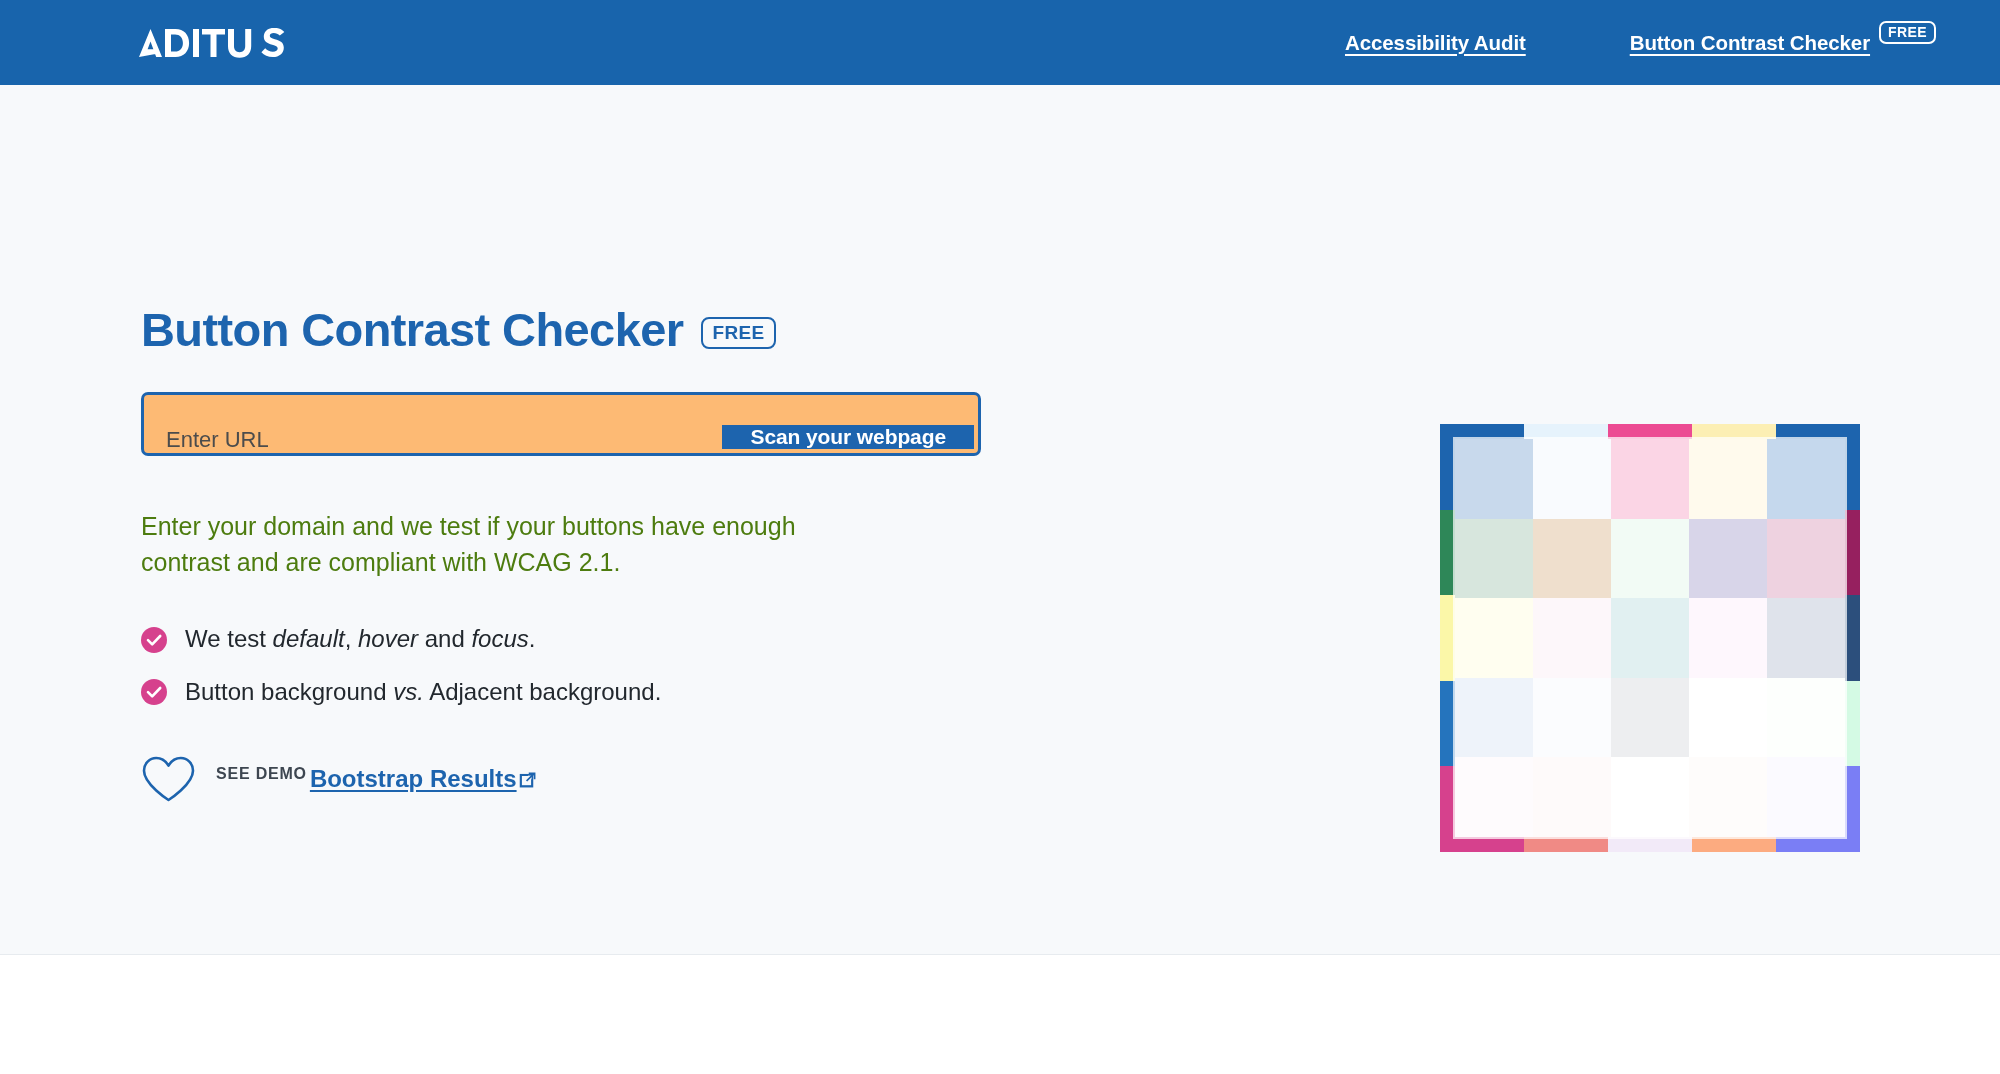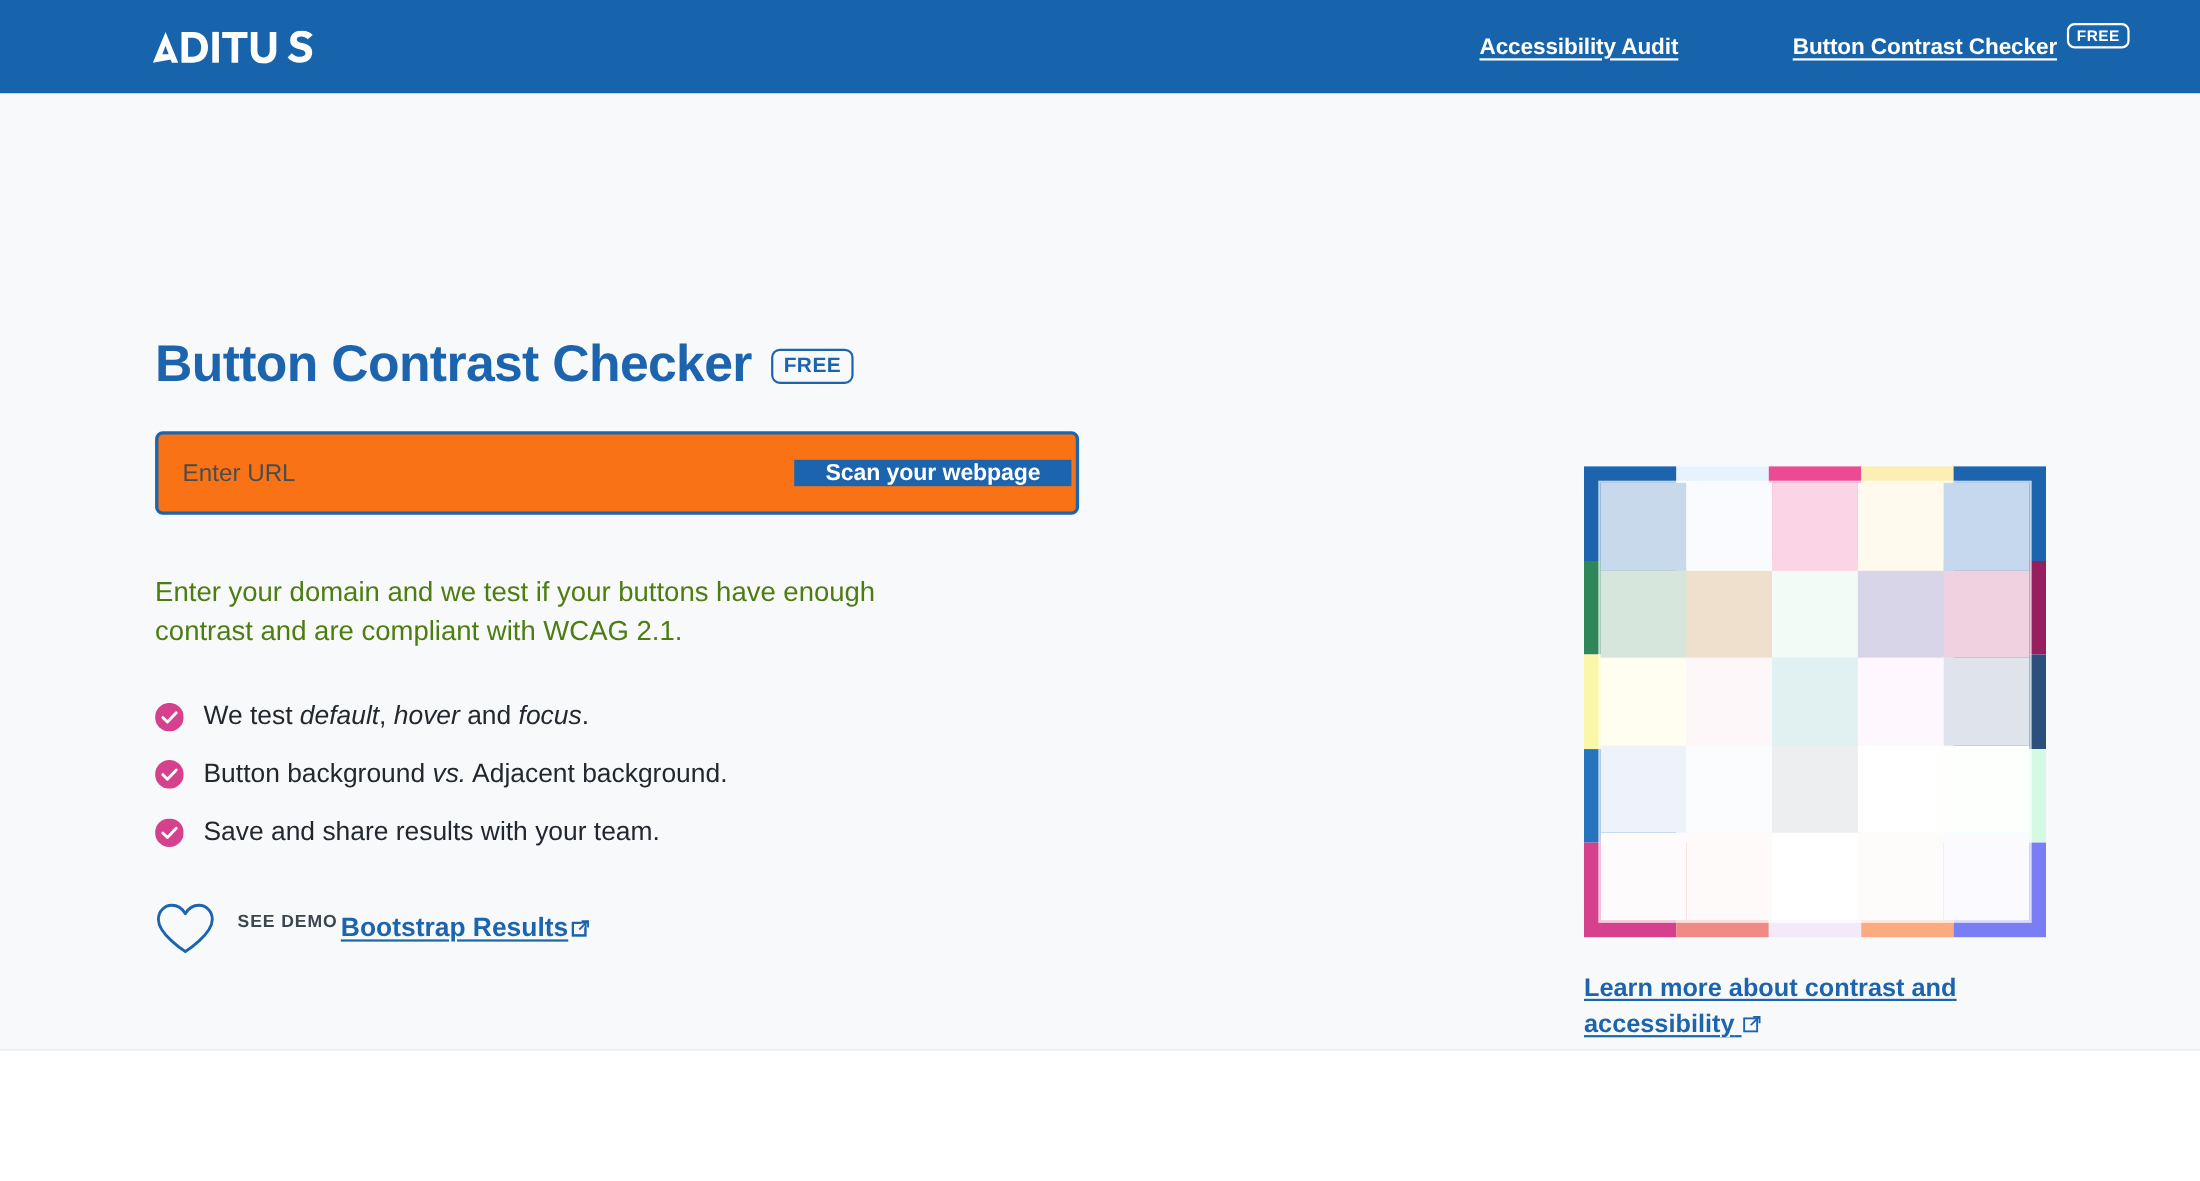--- a/index.html
+++ b/index.html
@@ -114,26 +114,26 @@
     letter-spacing: 0.4px;
     padding: 4px 9px 5px 9px;
     line-height: 1;
     position: relative;
     top: 3px;
   }
 
   
   .scan-form {
     width: 840px;
-    height: 76px;
+    height: 64px;
     border: 3px solid #1d64ae;
     border-radius: 7px;
-    background: #f97316;
-    display: flex;
-    align-items: center;
+    background: #fdba74;
+    display: flex;
+    align-items: flex-end;
     overflow: hidden;
     margin-bottom: 52px;
   }
 
   .scan-input {
     flex: 1;
     border: 0;
     outline: none;
     background: transparent;
     font-family: "Liberation Sans", sans-serif;
@@ -333,29 +333,20 @@
           <span>We test <em>default</em>, <em>hover</em> and <em>focus</em>.</span>
         </li>
         <li class="feature-item">
           <span>
             <svg class="check-icon" width="26" height="26" viewBox="0 0 26 26" aria-hidden="true">
               <circle cx="13" cy="13" r="13" fill="#d6418d"></circle>
               <path d="M7 13.2 L11.2 17.4 L19.2 9" fill="none" stroke="#ffffff" stroke-width="2.6" stroke-linecap="round" stroke-linejoin="round"></path>
             </svg>
           </span>
           <span>Button background <em>vs.</em> Adjacent background.</span>
-        </li>
-        <li class="feature-item">
-          <span>
-            <svg class="check-icon" width="26" height="26" viewBox="0 0 26 26" aria-hidden="true">
-              <circle cx="13" cy="13" r="13" fill="#d6418d"></circle>
-              <path d="M7 13.2 L11.2 17.4 L19.2 9" fill="none" stroke="#ffffff" stroke-width="2.6" stroke-linecap="round" stroke-linejoin="round"></path>
-            </svg>
-          </span>
-          <span>Save and share results with your team.</span>
         </li>
       </ul>
 
       <div class="demo-block">
         <span>
           <svg class="heart-icon" width="55" height="49" viewBox="0 0 55 49" aria-hidden="true">
             <path d="M27.5 45 C27.5 45 3 29.5 3 15.8 C3 8.2 8.7 3 15.2 3 C20.2 3 24.8 6 27.5 10.6
                      C30.2 6 34.8 3 39.8 3 C46.3 3 52 8.2 52 15.8 C52 29.5 27.5 45 27.5 45 Z" fill="none" stroke="#1d64ae" stroke-width="2.6" stroke-linejoin="round"></path>
           </svg>
         </span>
@@ -426,24 +417,16 @@
             <div class="grid-cell" style="background: rgb(255, 255, 255);"></div>
             <div class="grid-cell" style="background: rgb(253, 255, 253);"></div>
             <div class="grid-cell" style="background: rgb(254, 251, 253);"></div>
             <div class="grid-cell" style="background: rgb(254, 250, 250);"></div>
             <div class="grid-cell" style="background: rgb(255, 255, 255);"></div>
             <div class="grid-cell" style="background: rgb(254, 252, 251);"></div>
             <div class="grid-cell" style="background: rgb(251, 250, 255);"></div>
           </div>
       </div>
 
-      <a class="learn-link" href="#">
-        <span>Learn more about contrast and accessibility</span><span>
-          <svg class="ext-icon" width="17" height="17" viewBox="0 0 17 17" aria-hidden="true">
-            <rect x="1.6" y="2.8" width="11.8" height="11.8" fill="none" stroke="#1d64ae" stroke-width="1.7"></rect>
-            <path d="M8.2 8.4 L15 1.6 M10.6 1.4 h5 v5" fill="none" stroke="#1d64ae" stroke-width="1.7" stroke-linecap="square"></path>
-          </svg>
-        </span>
-      </a>
     </div>
 
   </div>
 </section>
 
 </body></html>

